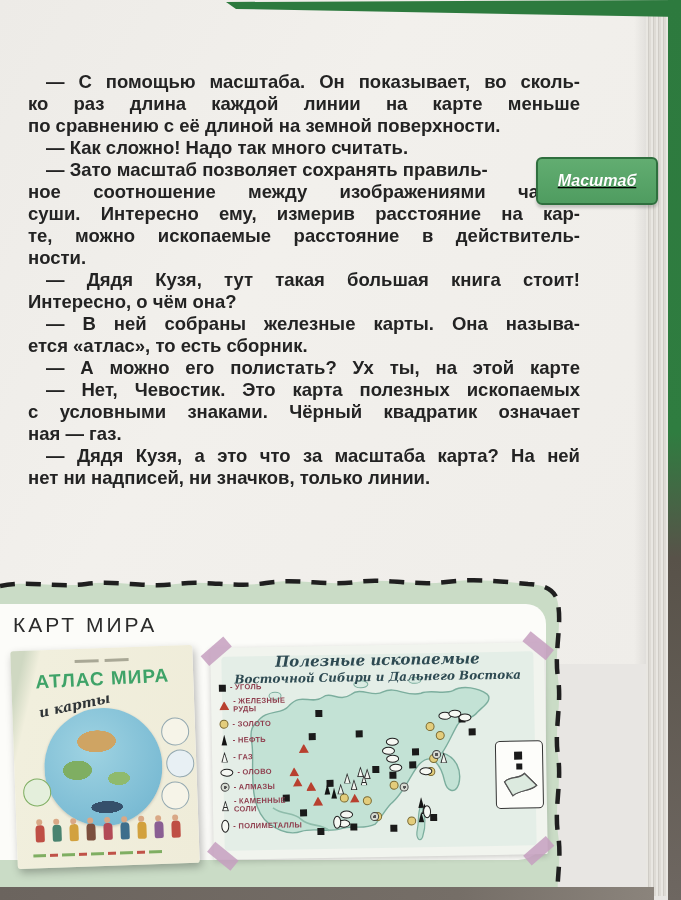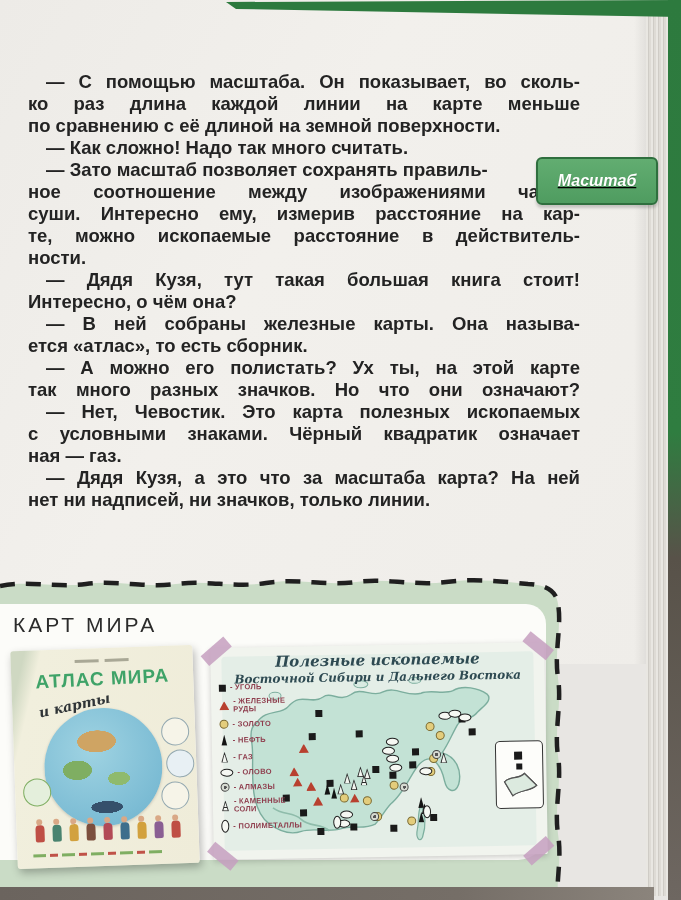--- a/index.html
+++ b/index.html
@@ -135,21 +135,20 @@
         <div class="line first">— Зато масштаб позволяет сохранять правиль-</div>
         <div class="line j">ное соотношение между изображениями частей</div>
         <div class="line j">суши. Интересно ему, измерив расстояние на кар-</div>
         <div class="line j">те, можно ископаемые расстояние в действитель-</div>
         <div class="line">ности.</div>
         <div class="line first j">— Дядя Кузя, тут такая большая книга стоит!</div>
         <div class="line">Интересно, о чём она?</div>
         <div class="line first j">— В ней собраны железные карты. Она называ-</div>
         <div class="line">ется «атлас», то есть сборник.</div>
         <div class="line first j">— А можно его полистать? Ух ты, на этой карте</div>
-        <div class="line j">так много разных значков. Но что они означают?</div>
         <div class="line first j">— Нет, Чевостик. Это карта полезных ископаемых</div>
         <div class="line j">с условными знаками. Чёрный квадратик означает</div>
         <div class="line">ная — газ.</div>
         <div class="line first j">— Дядя Кузя, а это что за масштаба карта? На ней</div>
         <div class="line">нет ни надписей, ни значков, только линии.</div>
       </div>
 
     <svg class="panel-svg" viewBox="0 0 681 332" preserveAspectRatio="none">
       <path d="M0,18 C28,12 56,20 86,16 C116,12 146,20 176,16 C206,12 236,20 266,15
            C296,10 326,18 356,14 C386,10 416,18 446,14 C476,10 506,14 528,16

